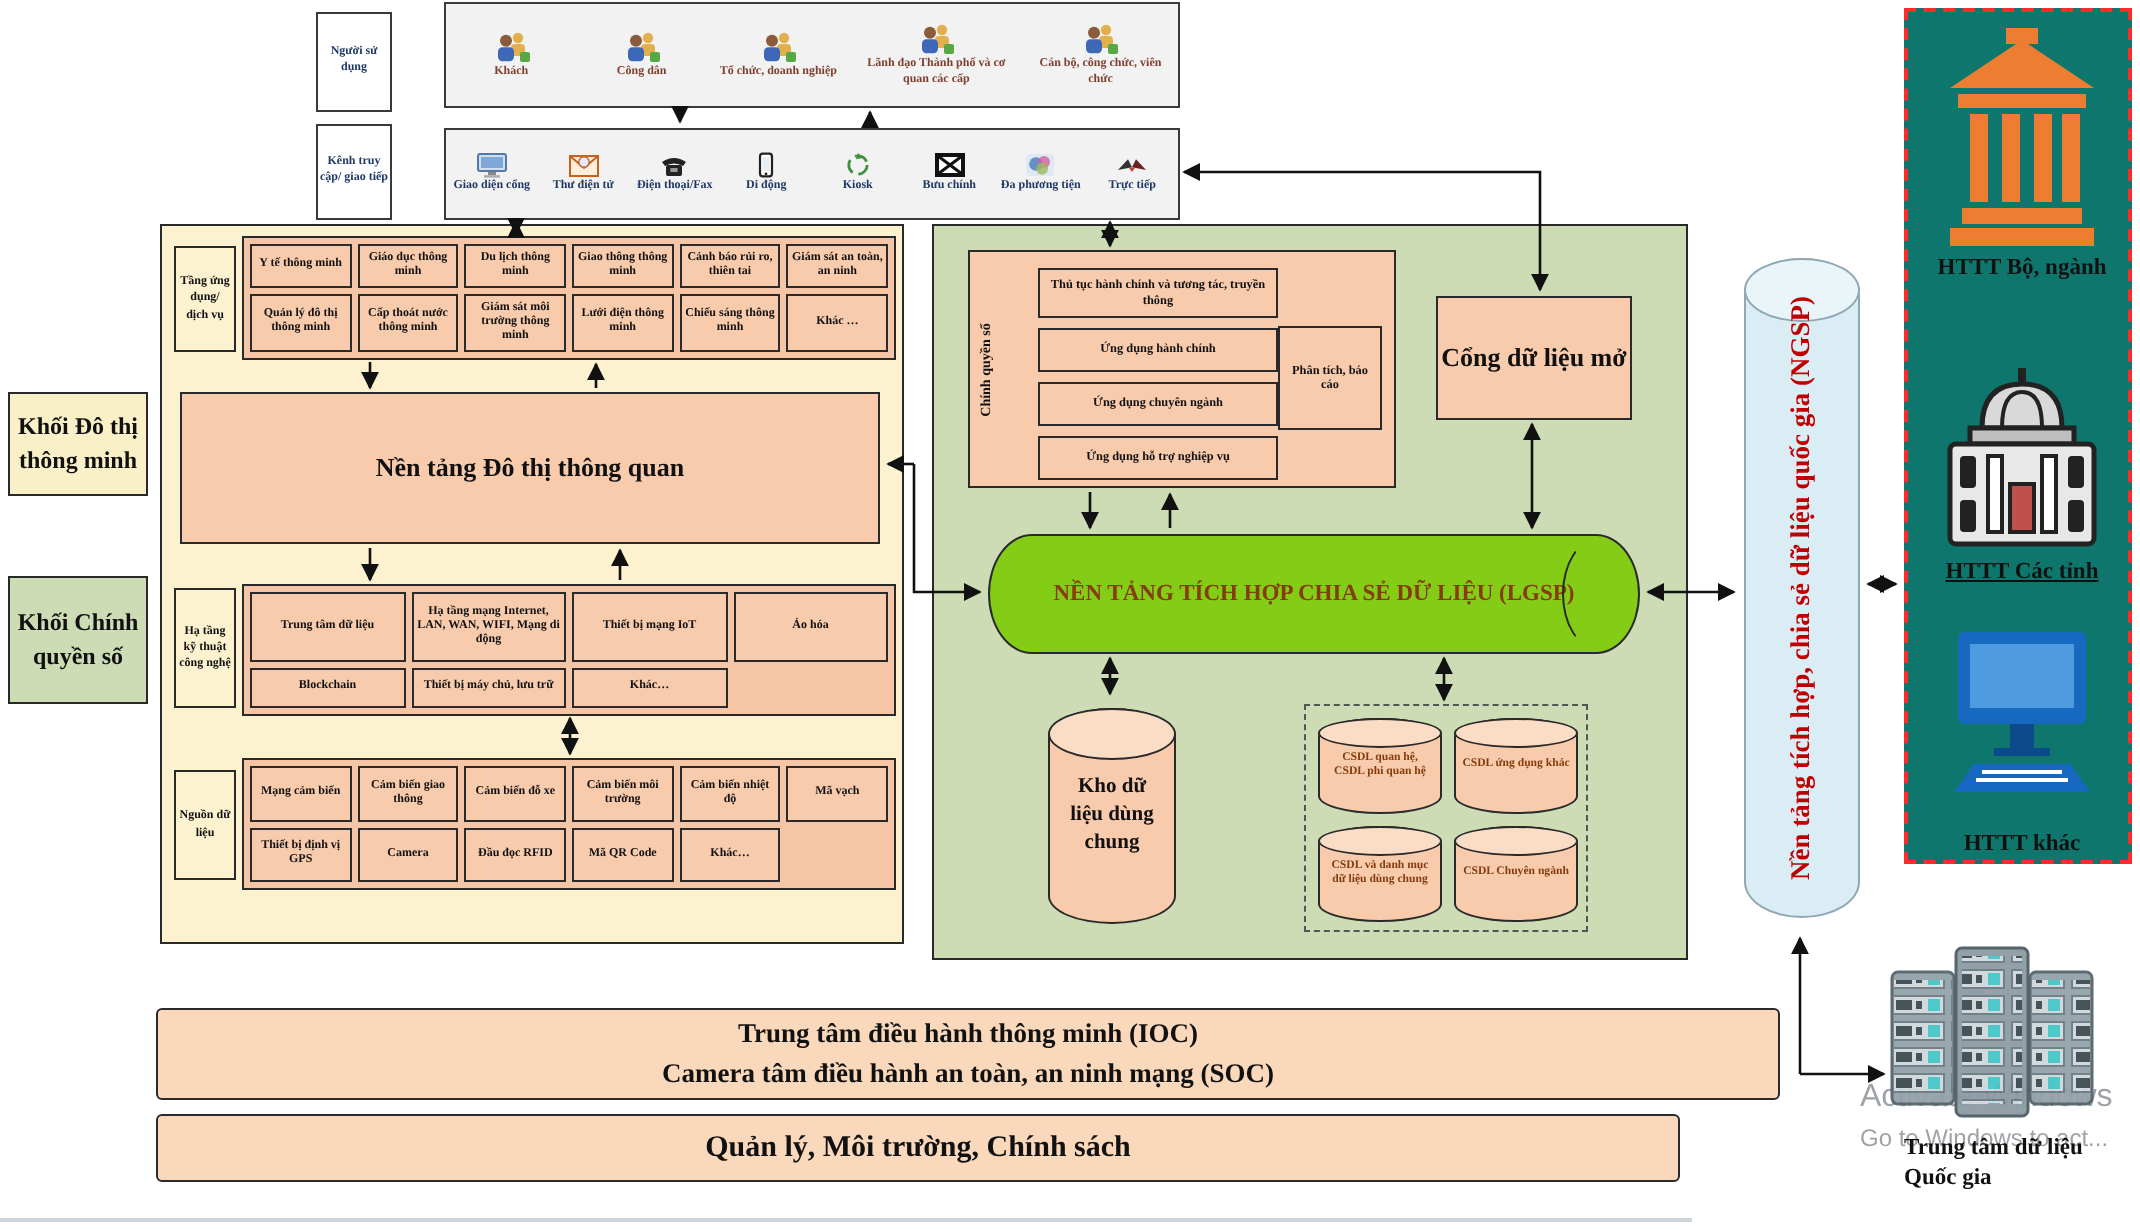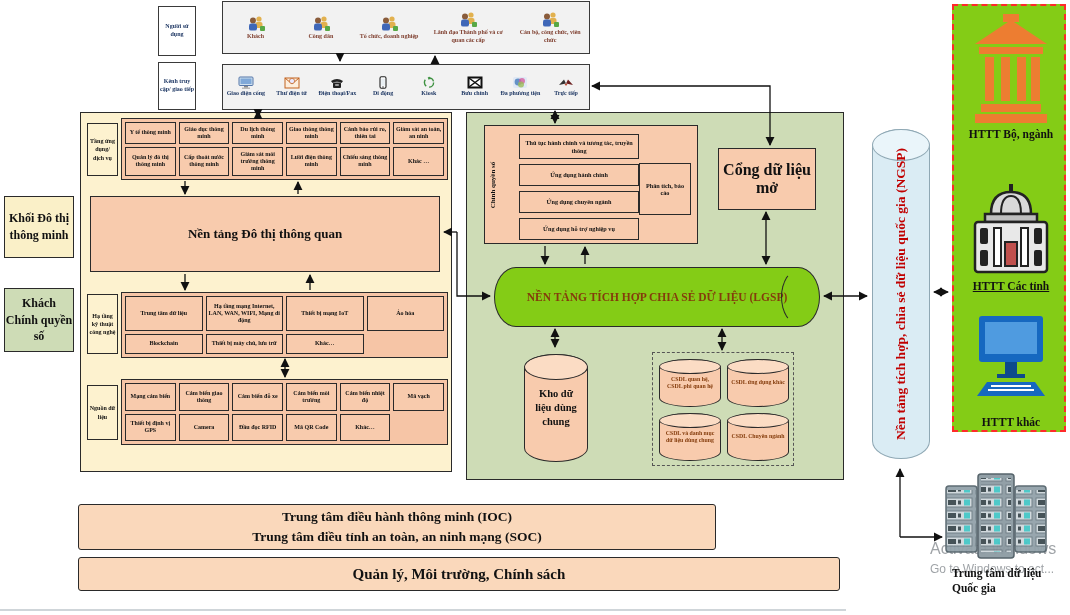--- a/index.html
+++ b/index.html
@@ -24,21 +24,21 @@
   
   .hcyl{background:#84cc16;border:1.4px solid #2a2a2a;border-radius:22px/50%;}
   .hcyl .cap{position:absolute;right:2px;top:1px;bottom:1px;width:34px;border:1.2px solid #2a2a2a;border-radius:50%;background:transparent;border-top-color:transparent;border-bottom-color:transparent;border-right-color:transparent;}
   .vcyl{background:#f8cbad;border:1.3px solid #2a2a2a;border-radius:50%/14px;}
   .vcyl .vcap{position:absolute;left:-1px;right:-1px;top:-1px;height:24px;border:1.3px solid #2a2a2a;border-radius:50%;background:#fbdcc4;}
   .minicyl{background:#f8cbad;border:1.2px solid #2a2a2a;border-radius:50%/9px;}
   .minicyl .vcap{position:absolute;left:-1px;right:-1px;top:-1px;height:13px;border:1.2px solid #2a2a2a;border-radius:50%;background:#fbdcc4;}
   .ngspcyl{background:#daecf4;border:1.4px solid #8fa8b4;border-radius:50%/18px;}
   .ngspcyl .vcap{position:absolute;left:-1px;right:-1px;top:-1px;height:30px;border:1.4px solid #8fa8b4;border-radius:50%;background:#eaf5fa;}
   .bars{background:#fad8bb;border:1.6px solid #2a2a2a;border-radius:3px;font-weight:bold;}
-  .dashedred{border:2px dashed #ff2a2a;background:#84cc16;}
+  .dashedred{border:2px dashed #ff2a2a;background:#0f766e;}
   .dashedgray{border:1.3px dashed #555;}
   svg.overlay{position:absolute;left:0;top:0;pointer-events:none;}
   .wm{color:rgba(135,140,145,.8);font-family:"Liberation Sans",sans-serif;}
 </style>
 </head>
 <body>
 
 <div class="abs" style="left:0;top:0;width:1070px;height:615px;">
 
   <div class="abs sidetag cent" style="left:158px;top:6px;width:38px;height:50px;">
@@ -162,25 +162,25 @@
     <div class="ucell ccell">
       <svg width="16" height="13" viewBox="0 0 16 13">
           <path d="M1,9 L6,3.6 L8,7.6 Z" fill="#333"></path>
           <path d="M15,9 L10,3.6 L8,7.6 Z" fill="#6b1f1f"></path>
           <path d="M6.4,7.8 L9.6,7.8 L8,10 Z" fill="#b8452e"></path>
         </svg>
       <span class="lbl">Trực tiếp</span>
     </div>
   </div>
 
-  <div class="abs sideblock cream cent" style="left:4px;top:196px;width:70px;height:62px;background:#faf0c8;">
+  <div class="abs sideblock cream cent" style="left:4px;top:196px;width:70px;height:52px;background:#faf0c8;">
       <span>Khối Đô thị thông minh</span>
     </div>
   <div class="abs sideblock green cent" style="left:4px;top:288px;width:70px;height:64px;">
-      <span>Khách Chính quyền số</span>
+      <span>Khối Chính quyền số</span>
     </div>
 
   <div class="abs cream" style="left:80px;top:112px;width:372px;height:360px;"></div>
 
   <div class="abs seclab cent" style="left:87px;top:123px;width:31px;height:53px;">
       <span>Tầng ứng dụng/ dịch vụ</span>
     </div>
   <div class="abs gridwrap" style="left:121px;top:118px;width:327px;height:62px;grid-template-columns:repeat(6,1fr);">
     <div class="item">Y tế thông minh</div>
     <div class="item">Giáo dục thông minh</div>
@@ -234,21 +234,21 @@
 
   <div class="abs peach" style="left:484px;top:125px;width:214px;height:119px;border-width:1.5px;">
     <div class="abs" style="left:-45px;top:53px;width:110px;height:12px;transform:rotate(-90deg);font-size:7px;font-weight:bold;text-align:center;"><span>Chính quyền số</span></div>
     <div class="abs item" style="left:34px;top:8px;width:120px;height:25px;font-size:6.2px;">Thủ tục hành chính và tương tác, truyền thông</div>
     <div class="abs item" style="left:34px;top:38px;width:120px;height:22px;font-size:6.2px;">Ứng dụng hành chính</div>
     <div class="abs item" style="left:34px;top:65px;width:120px;height:22px;font-size:6.2px;">Ứng dụng chuyên ngành</div>
     <div class="abs item" style="left:34px;top:92px;width:120px;height:22px;font-size:6.2px;">Ứng dụng hỗ trợ nghiệp vụ</div>
     <div class="abs item" style="left:154px;top:37px;width:52px;height:52px;font-size:6.2px;">Phân tích, báo cáo</div>
   </div>
 
-  <div class="abs peach cent" style="left:718px;top:148px;width:98px;height:62px;border-width:1.5px;font-weight:bold;font-size:16px;">
+  <div class="abs peach cent" style="left:718px;top:148px;width:98px;height:62px;border-width:1.5px;font-weight:bold;font-size:13px;">
       <span>Cổng dữ liệu mở</span>
     </div>
 
   <div class="abs hcyl cent" style="left:494px;top:267px;width:326px;height:60px;">
     <span class="cap"></span>
     <span style="font-weight:bold;font-size:11.5px;color:#843c0c;padding:0 20px;">NỀN TẢNG TÍCH HỢP CHIA SẺ DỮ LIỆU (LGSP)</span>
   </div>
 
   <div class="abs vcyl cent" style="left:524px;top:354px;width:64px;height:108px;">
     <span class="vcap"></span>
@@ -345,23 +345,23 @@
       <rect x="2" y="16" width="31" height="66" rx="3" fill="#93a2aa" stroke="#55646c" stroke-width="1.5"></rect>
       <rect x="3" y="20" width="29" height="58" fill="url(#rackrow)"></rect>
       <rect x="71" y="16" width="31" height="66" rx="3" fill="#93a2aa" stroke="#55646c" stroke-width="1.5"></rect>
       <rect x="72" y="20" width="29" height="58" fill="url(#rackrow)"></rect>
       <rect x="34" y="4" width="36" height="84" rx="3" fill="#8d9ba3" stroke="#4d5c64" stroke-width="1.5"></rect>
       <rect x="37" y="8" width="30" height="74" fill="url(#rackrow)"></rect>
     </svg>
     <div style="font-weight:bold;font-size:11.5px;line-height:1.3;width:104px;margin:2px auto 0;">Trung tâm dữ liệu Quốc gia</div>
   </div>
 
-  <div class="abs bars col" style="left:78px;top:504px;width:638px;height:46px;font-size:13.5px;line-height:1.45;">
+  <div class="abs bars col" style="left:78px;top:504px;width:812px;height:46px;font-size:13.5px;line-height:1.45;">
     <span>Trung tâm điều hành thông minh (IOC)</span>
-    <span>Trung tâm điều tỉnh an toàn, an ninh mạng (SOC)</span>
+    <span>Camera tâm điều hành an toàn, an ninh mạng (SOC)</span>
   </div>
   <div class="abs bars cent" style="left:78px;top:557px;width:762px;height:34px;font-size:15px;">
     <span>Quản lý, Môi trường, Chính sách</span>
   </div>
 
   <div class="abs" style="left:0;top:609px;width:846px;height:2px;background:#cfd5d9;"></div>
 
   <svg class="overlay" width="1070" height="615" viewBox="0 0 1070 615">
     <defs>
       <marker id="ah" viewBox="0 0 10 10" refX="9" refY="5" markerWidth="7" markerHeight="7" orient="auto">

